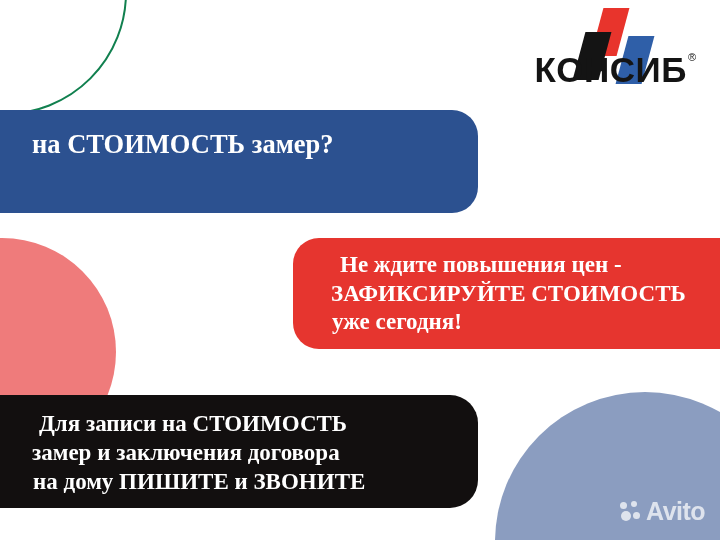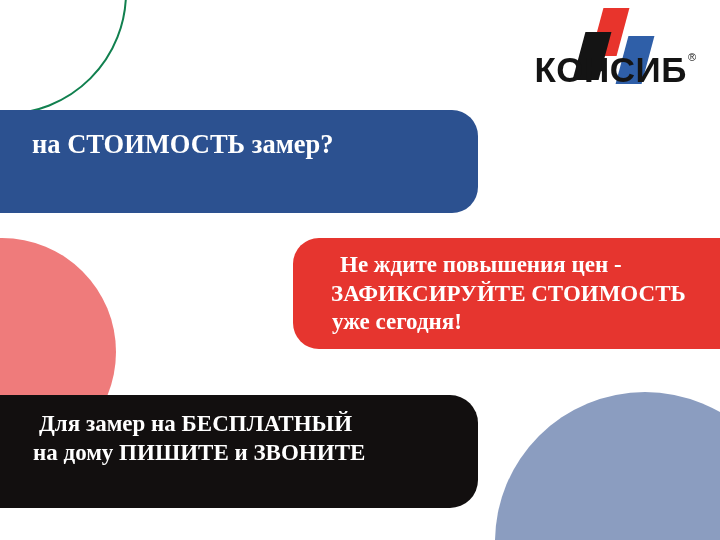--- a/index.html
+++ b/index.html
@@ -198,18 +198,28 @@
     <span class="line line-2">на СТОИМОСТЬ замер?</span>
   </div>
 
   <div class="banner banner-red">
     <span class="line line-1">Не ждите повышения цен -</span>
     <span class="line line-2">ЗАФИКСИРУЙТЕ СТОИМОСТЬ</span>
     <span class="line line-3">уже сегодня!</span>
   </div>
 
   <div class="banner banner-black">
-    <span class="line line-1">Для замер на БЕСПЛАТНЫЙ</span>
+    <span class="line line-1">Для записи на СТОИМОСТЬ</span>
+    <span class="line line-2">замер и заключения договора</span>
     <span class="line line-3">на дому ПИШИТЕ и ЗВОНИТЕ</span>
   </div>
 
+  <div class="avito-mark">
+    <span class="avito-dots">
+      <i class="d1"></i>
+        <i class="d2"></i>
+        <i class="d3"></i>
+        <i class="d4"></i>
+    </span>
+    <span class="avito-word">Avito</span>
+  </div>
 
 </div>
 
 </body></html>

